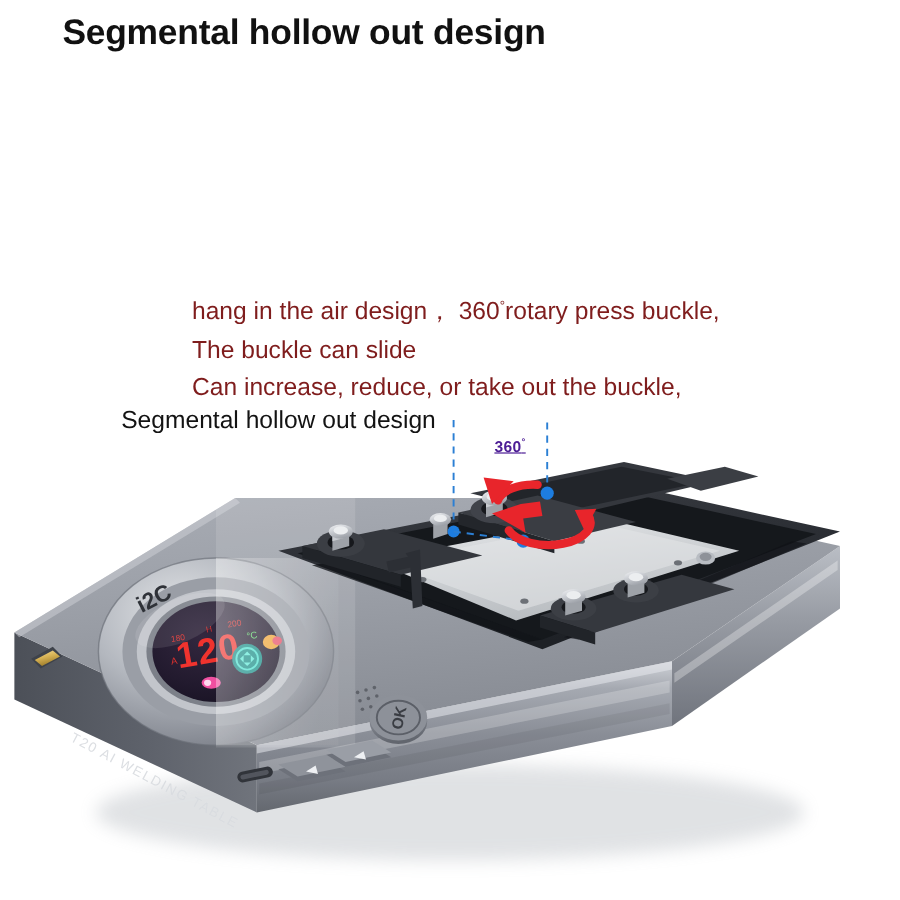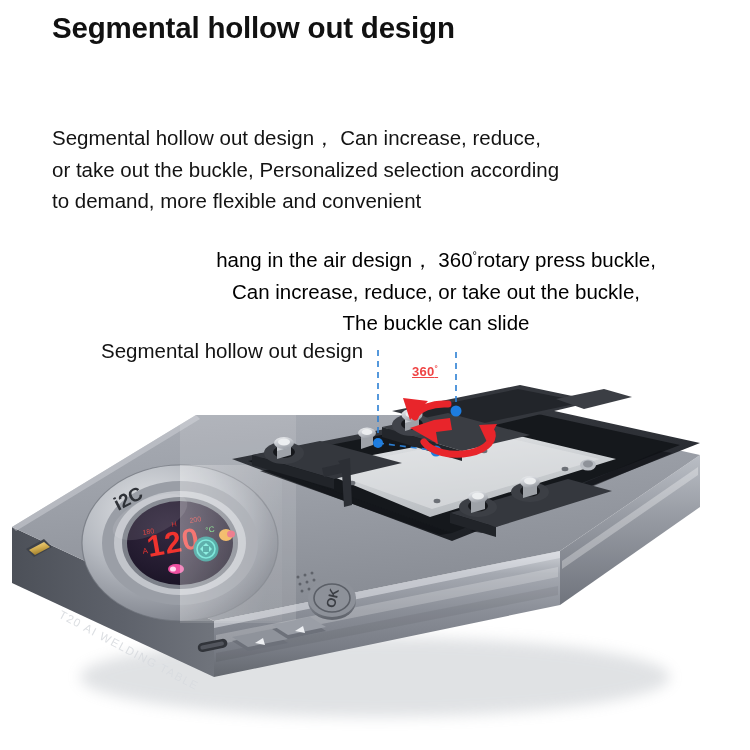--- a/index.html
+++ b/index.html
@@ -40,22 +40,21 @@
     line-height: 31.5px;
     color: #131313;
   }
 
   .para-center {
     position: absolute;
     left: 160px; top: 240px;
     width: 552px;
     font-size: 20.5px;
     line-height: 31.5px;
-    color: #000000;
-    text-align: center;
+    color: #7f1d1d;
   }
   .para-center .deg, .para-left .deg {
     font-size: 11px;
     vertical-align: 8px;
   }
 
   .caption-left {
     position: absolute;
     left: 101px; top: 338px;
     font-size: 20.5px;
@@ -67,21 +66,21 @@
   .callout-svg {
     position: absolute;
     left: 0; top: 0;
     width: 750px; height: 750px;
     pointer-events: none;
   }
 
   .deg-label {
     position: absolute;
     left: 412px; top: 364px;
-    color: #ef4444;
+    color: #4c1d95;
     font-size: 13px;
     font-weight: bold;
     letter-spacing: 0.3px;
     text-decoration: underline;
   }
   .deg-label sup { font-size: 8px; }
 
   
   #device-stage {
     position: absolute;
@@ -92,30 +91,25 @@
 </style>
 </head>
 <body>
 
 <div id="page">
 
   <div class="headline">
     <div>Segmental hollow out design</div>
   </div>
 
-  <div class="para-left">
-    <div>Segmental hollow out design， Can increase, reduce,</div>
-    <div>or take out the buckle, Personalized selection according</div>
-    <div>to demand, more flexible and convenient</div>
-  </div>
 
   <div class="para-center">
     <div><span>hang in the air design， 360</span><span class="deg">°</span><span>rotary press buckle,</span></div>
+    <div>The buckle can slide</div>
     <div>Can increase, reduce, or take out the buckle,</div>
-    <div>The buckle can slide</div>
   </div>
 
   <div class="caption-left">Segmental hollow out design</div>
 
   <div id="device-stage">
     <svg id="device-svg" viewBox="0 0 750 380" xmlns="http://www.w3.org/2000/svg">
       <defs>
         <linearGradient id="bodyTop" x1="0" y1="0" x2="0.35" y2="1">
           <stop offset="0%" stop-color="#a9adb5"></stop>
           <stop offset="38%" stop-color="#9da1a9"></stop>

